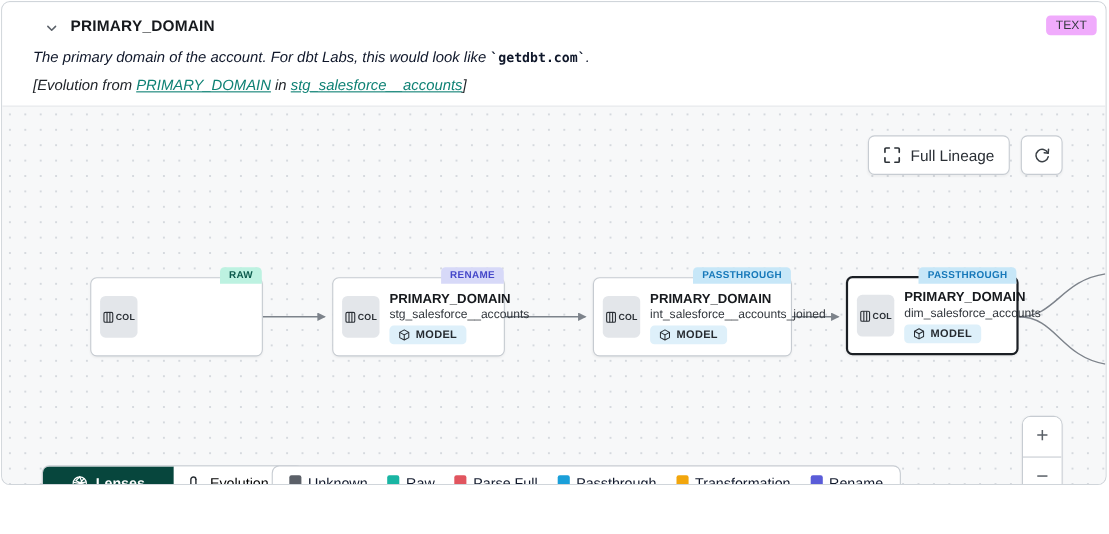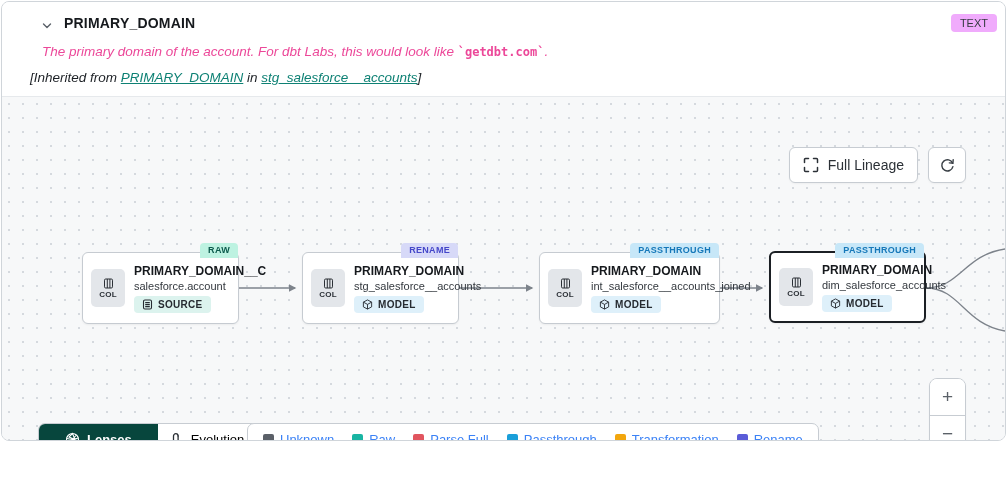--- a/index.html
+++ b/index.html
@@ -7,62 +7,62 @@
   .card {
     position:absolute; left:1px; top:1px; width:1005px; height:440px;
     background:#fff; border:1px solid #d0d5da; border-radius:8px; overflow:hidden;
   }
   
   .hdr { position:relative; height:94px; background:#fff; }
   .hdr-row { position:absolute; left:0; top:12px; width:100%; height:22px; }
   .chev { position:absolute; left:38px; top:5px; width:14px; height:14px; color:#5b6169; cursor:pointer; }
   .hdr-title { position:absolute; left:62px; top:1px; font-size:14px; font-weight:700; color:#16191d; letter-spacing:.2px; }
   .type-badge { position:absolute; right:8px; top:0; background:#f0abfc; color:#343a40; font-size:11px; padding:3px 9px; border-radius:4px; }
-  .desc { position:absolute; left:40px; top:42px; font-size:13.5px; font-style:italic; color:#ec4899; }
+  .desc { position:absolute; left:28px; top:42px; font-size:13.5px; font-style:italic; color:#0f172a; }
   .desc code { font-family:"DejaVu Sans Mono", monospace; font-style:normal; font-weight:700; font-size:12px; }
   .inherited { position:absolute; left:28px; top:68px; font-size:13.5px; font-style:italic; color:#1d2126; }
   .inherited a { text-decoration:underline; cursor:pointer; }
   
   .canvas {
     position:absolute; left:0; top:94px; width:1003px; height:385px;
     background:#f7f8f9;
     background-image:radial-gradient(circle, #d5d9de 1px, transparent 1.1px);
     background-size:14px 14px;
     border-top:1px solid #e6e9ec;
   }
   .edges { position:absolute; left:0; top:0; width:1003px; height:385px; }
   
-  .btn { background:#fff; border:1px solid #c7ccd2; border-radius:6px; box-shadow:0 1px 2px rgba(0,0,0,.04); cursor:pointer; display:flex; align-items:center; justify-content:center; color:#2b3036;margin-top:24px; }
+  .btn { background:#fff; border:1px solid #c7ccd2; border-radius:6px; box-shadow:0 1px 2px rgba(0,0,0,.04); cursor:pointer; display:flex; align-items:center; justify-content:center; color:#2b3036; }
   .full-lineage { position:absolute; top:26px; right:87px; height:36px; padding:0 13px; gap:9px; font-size:14px; }
   .refresh { position:absolute; top:26px; right:39px; width:38px; height:36px; }
   
   .node {
     position:absolute; height:72px; background:#fff; border:1px solid #c6cbd1; border-radius:6px;
     box-shadow:0 1px 2px rgba(0,0,0,.05); display:flex; align-items:center; padding:0 10px 0 8px; gap:9px; cursor:pointer;
   }
   .node.selected { border:2px solid #1b1f24; }
   .node-badge {
     position:absolute; top:-10px; right:0; font-size:9px; font-weight:700; letter-spacing:.3px;
     padding:3px 8px; border-radius:4px 4px 0 0; line-height:1;
   }
   .col-chip {
     width:34px; height:38px; background:#e3e6ea; border-radius:5px; flex:0 0 auto;
-    display:flex; flex-direction:column; align-items:center; justify-content:center; gap:1px; color:#2a2f35;
+    display:flex; flex-direction:row; align-items:center; justify-content:center; gap:1px; color:#2a2f35;
   }
   .col-chip .col-label { font-size:8px; font-weight:700; letter-spacing:.2px; }
   .node-body { display:flex; flex-direction:column; gap:2px; min-width:0; }
   .node-title { font-size:12px; font-weight:700; color:#16191d; white-space:nowrap; }
   .node-sub { font-size:11px; color:#33383e; white-space:nowrap; }
   .tag { display:inline-flex; align-items:center; gap:5px; font-size:10px; font-weight:700; letter-spacing:.3px; color:#262b31; padding:3px 8px; border-radius:4px; align-self:flex-start; margin-top:2px; }
   
   .lens-group { position:absolute; left:36px; top:326px; display:flex; height:33px; border-radius:7px; overflow:hidden; border:1px solid #c7ccd2; box-shadow:0 1px 2px rgba(0,0,0,.04); }
   .lens-btn { display:flex; align-items:center; gap:7px; color:#fff; font-size:13px; font-weight:700; padding:0 26px; cursor:pointer; }
   .evo-btn { display:flex; align-items:center; gap:8px; background:#fff; color:#000000; font-size:13px; padding:0 12px; cursor:pointer; }
   .legend { position:absolute; left:245px; top:326px; height:33px; background:#fff; border:1px solid #c7ccd2; border-radius:7px; display:flex; align-items:center; gap:18px; padding:0 15px; }
-  .legend-item { display:flex; align-items:center; gap:6px; font-size:13px; color:#3b82f6; }
+  .legend-item { display:flex; align-items:flex-start; gap:6px; font-size:13px; color:#0f172a; }
   .swatch { width:11px; height:11px; border-radius:2px; display:inline-block; }
   .zoom-ctl { position:absolute; right:39px; top:281px; width:37px; border:1px solid #c7ccd2; border-radius:8px; background:#fff; box-shadow:0 1px 2px rgba(0,0,0,.04); overflow:hidden; }
   .zoom-btn { width:100%; height:36px; display:flex; align-items:center; justify-content:center; font-size:19px; color:#5b6168; cursor:pointer; background:#fff; }
   .zoom-btn + .zoom-btn { border-top:1px solid #c7ccd2; }
   svg { display:block; }
 </style>
 </head>
 <body>
 
 <div class="card">
@@ -74,21 +74,21 @@
             <polyline points="3.5,5 7,8.5 10.5,5" fill="none" stroke="currentColor" stroke-width="1.4" stroke-linecap="round" stroke-linejoin="round"></polyline>
           </svg>
       </span>
       <span class="hdr-title">PRIMARY_DOMAIN</span>
       <span class="type-badge">TEXT</span>
     </div>
     <div class="desc">
       <span>The primary domain of the account. For dbt Labs, this would look like </span><code>`getdbt.com`</code><span>.</span>
     </div>
     <div class="inherited">
-      <span>[Inherited from </span><a style="color: rgb(14, 129, 116);">PRIMARY_DOMAIN</a><span> in </span><a style="color: rgb(14, 129, 116);">stg_salesforce__accounts</a><span>]</span>
+      <span>[Evolution from </span><a style="color: rgb(14, 129, 116);">PRIMARY_DOMAIN</a><span> in </span><a style="color: rgb(14, 129, 116);">stg_salesforce__accounts</a><span>]</span>
     </div>
   </div>
 
   <div class="canvas">
 
     <svg class="edges" viewBox="0 0 1003 385">
       <defs>
         <marker id="arrow" markerWidth="7" markerHeight="7" refX="5" refY="3" orient="auto">
           <path d="M0,0 L6,3 L0,6 z" fill="#7d838b"></path>
         </marker>
@@ -123,33 +123,20 @@
     <div class="node" style="left:80px; top:155px; width:157px;">
       <span class="node-badge" style="background: rgb(189, 242, 225); color: rgb(11, 90, 76);">RAW</span>
       <span class="col-chip">
         <svg width="11" height="11" viewBox="0 0 11 11" fill="none" stroke="#2a2f35" stroke-width="1">
             <rect x="1.5" y="1" width="8" height="9" rx="1.2"></rect>
             <line x1="4.3" y1="1" x2="4.3" y2="10"></line>
             <line x1="6.9" y1="1" x2="6.9" y2="10"></line>
           </svg>
         <span class="col-label">COL</span>
       </span>
-      <span class="node-body">
-        <span class="node-title">PRIMARY_DOMAIN__C</span>
-        <span class="node-sub">salesforce.account</span>
-        <span class="tag" style="background: rgb(220, 243, 238);">
-          <svg width="11" height="11" viewBox="0 0 11 11" fill="none" stroke="#262b31" stroke-width="1.1">
-              <rect x="1.5" y="1" width="8" height="9" rx="1.4"></rect>
-              <line x1="3.2" y1="3.6" x2="7.8" y2="3.6"></line>
-              <line x1="3.2" y1="5.6" x2="7.8" y2="5.6"></line>
-              <line x1="3.2" y1="7.6" x2="7.8" y2="7.6"></line>
-            </svg>
-          <span>SOURCE</span>
-        </span>
-      </span>
     </div>
 
     <div class="node" style="left:300px; top:155px; width:157px;">
       <span class="node-badge" style="background: rgb(215, 217, 248); color: rgb(69, 71, 201);">RENAME</span>
       <span class="col-chip">
         <svg width="11" height="11" viewBox="0 0 11 11" fill="none" stroke="#2a2f35" stroke-width="1">
             <rect x="1.5" y="1" width="8" height="9" rx="1.2"></rect>
             <line x1="4.3" y1="1" x2="4.3" y2="10"></line>
             <line x1="6.9" y1="1" x2="6.9" y2="10"></line>
           </svg>

